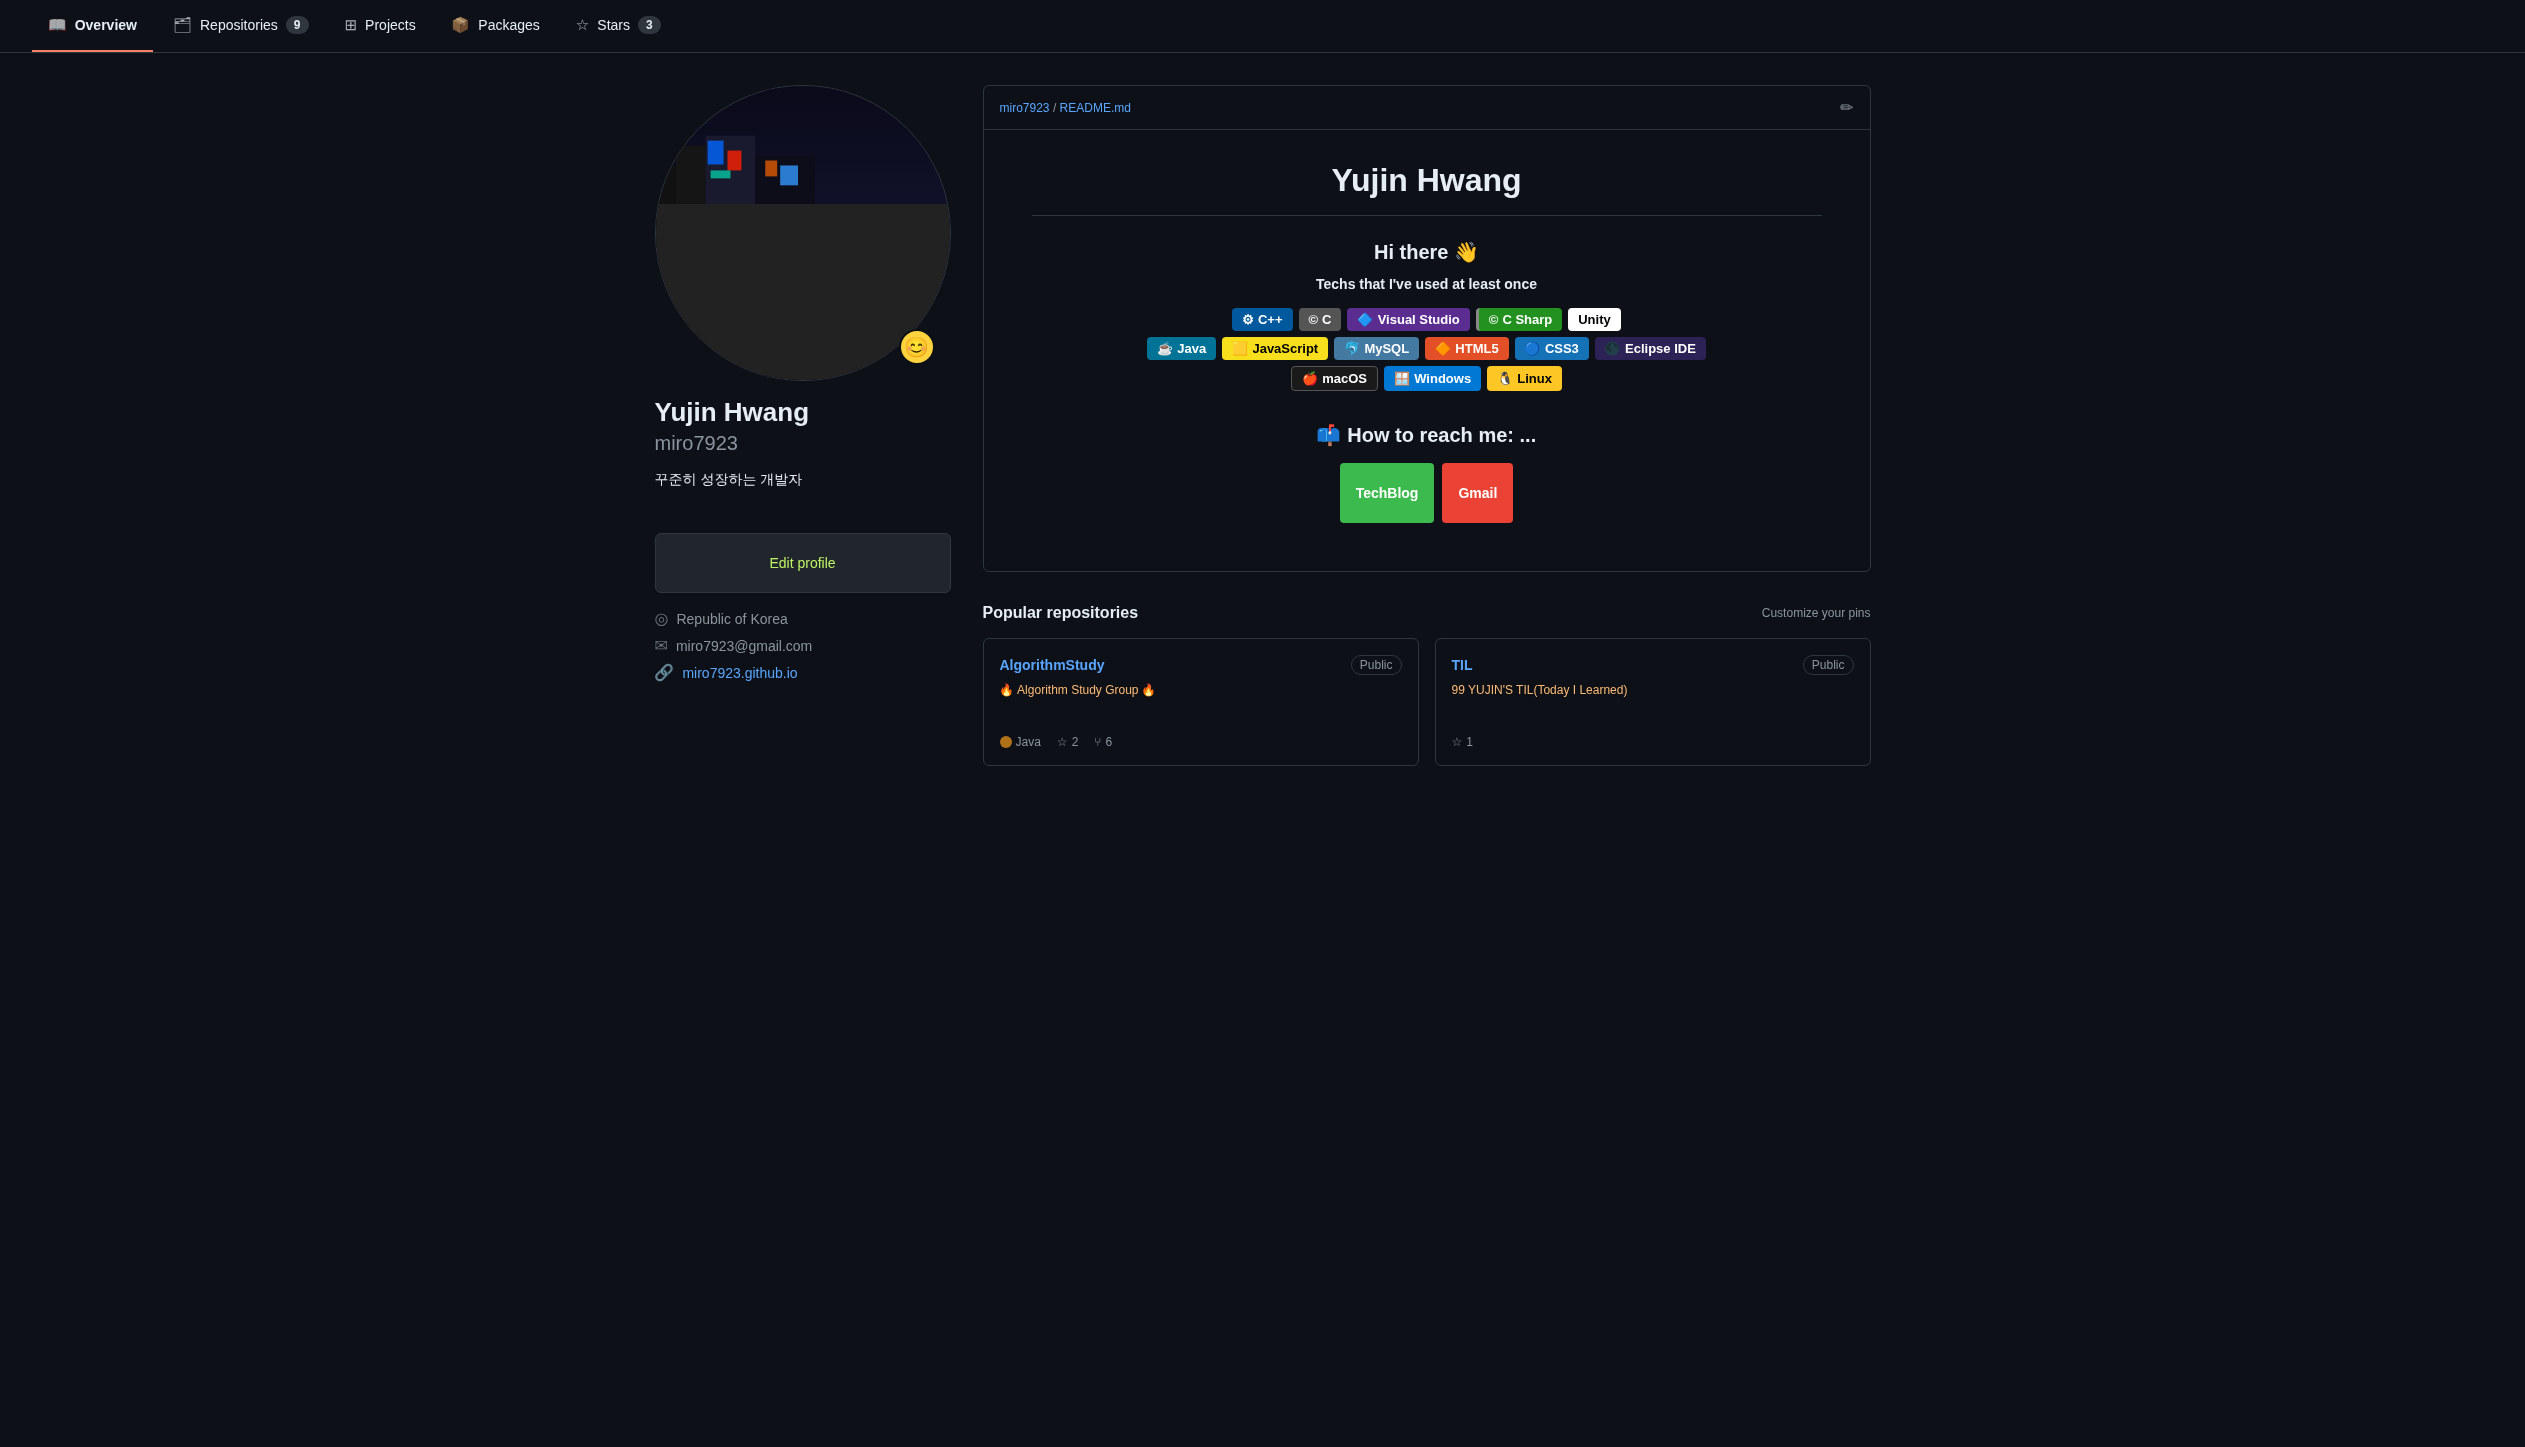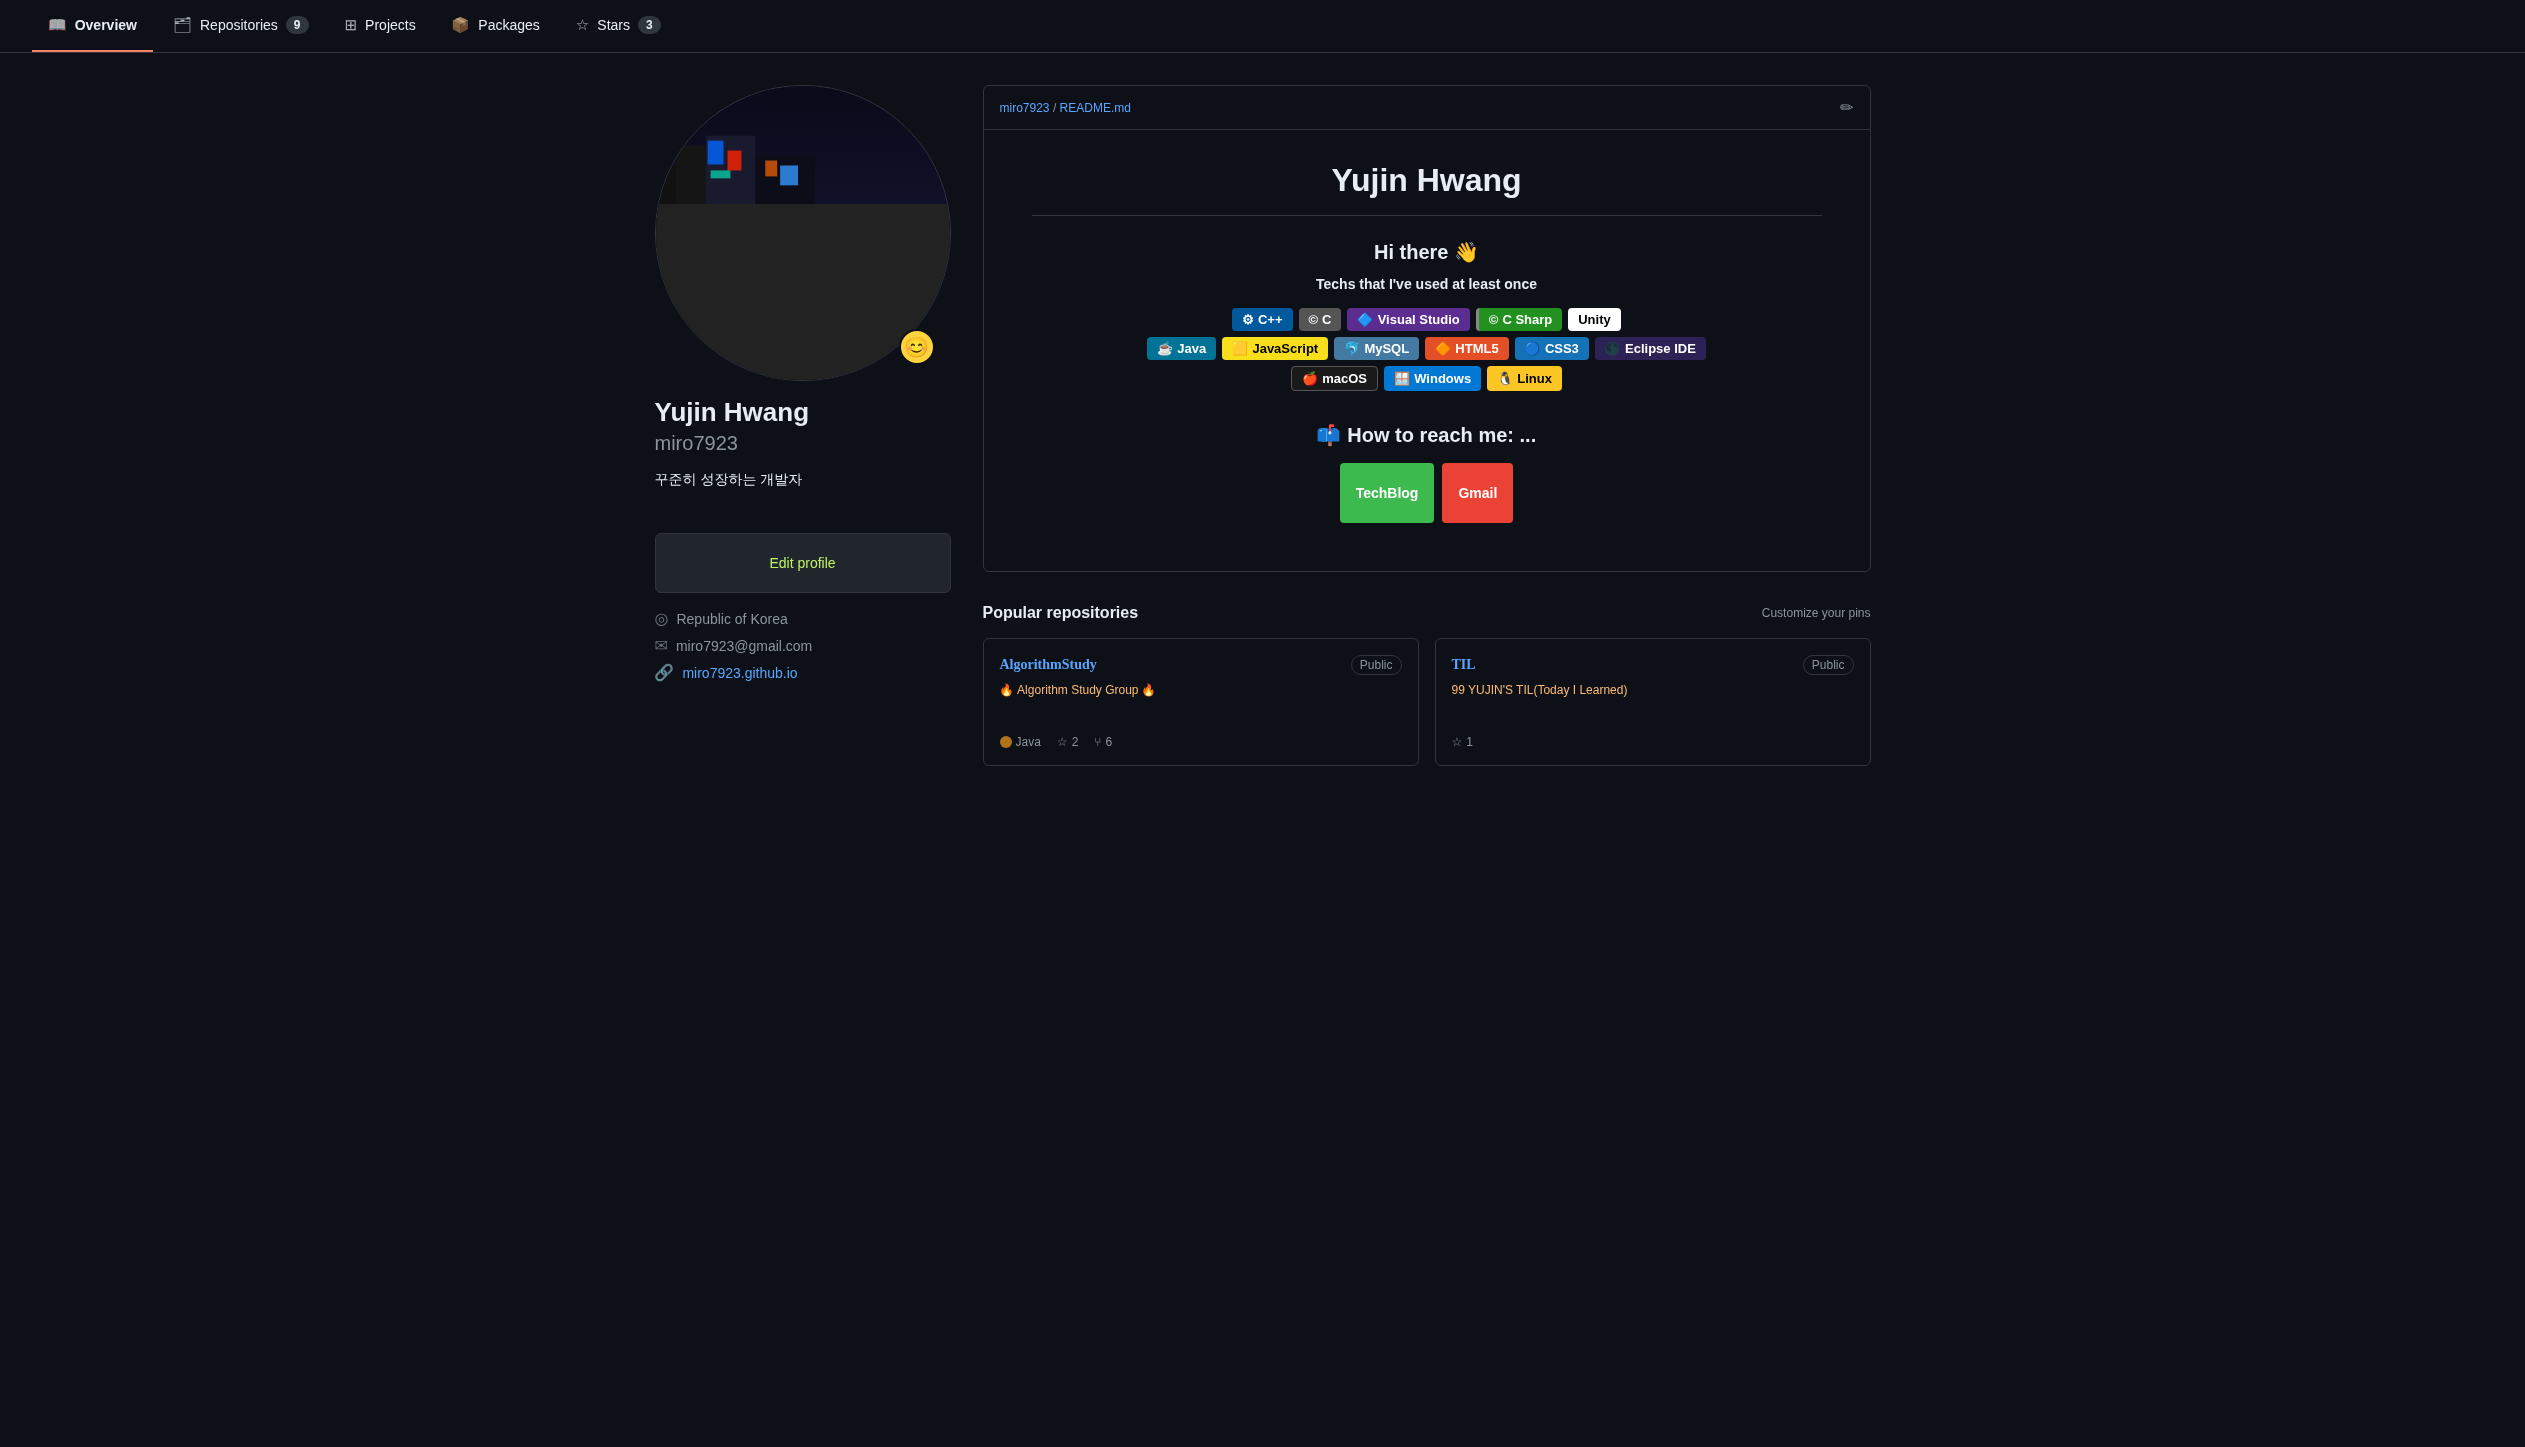--- a/index.html
+++ b/index.html
@@ -292,21 +292,20 @@
       display: flex;
       align-items: center;
       justify-content: space-between;
       margin-bottom: 8px;
     }
     .repo-name {
       font-size: 14px;
       font-weight: 600;
       color: #58a6ff;
       cursor: pointer;
-      font-family: Liberation Serif, serif;
     }
     .repo-visibility {
       font-size: 12px;
       color: #8b949e;
       border: 1px solid #30363d;
       border-radius: 20px;
       padding: 2px 8px;
     }
     .repo-description {
       font-size: 12px;

